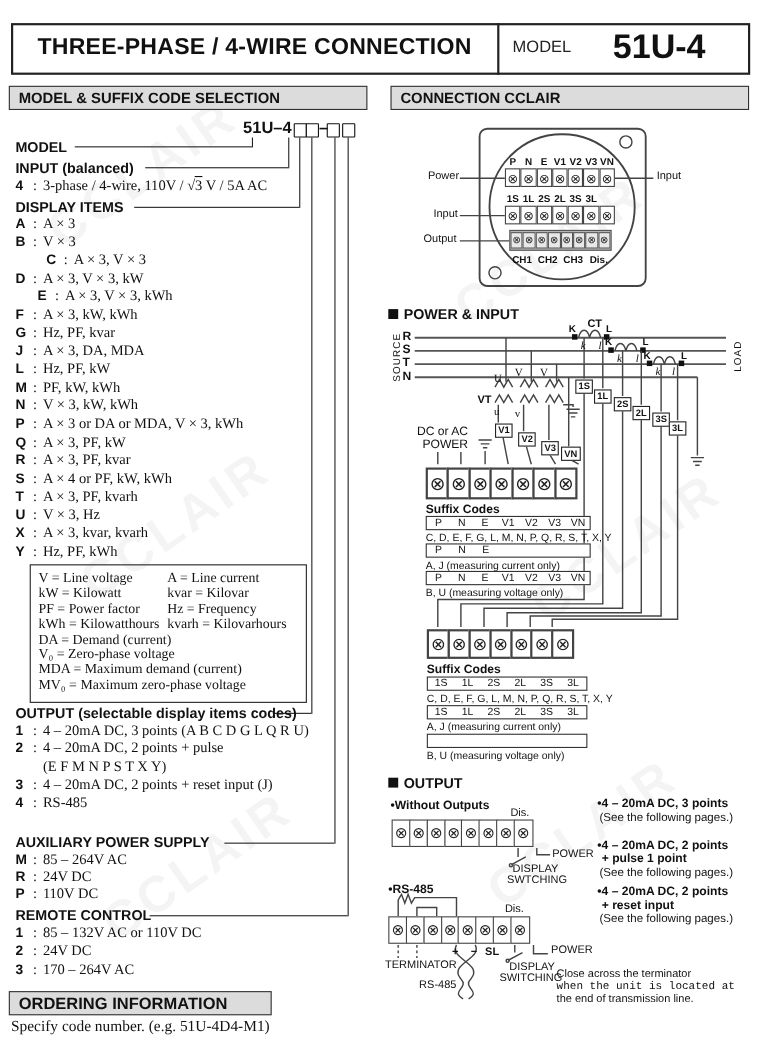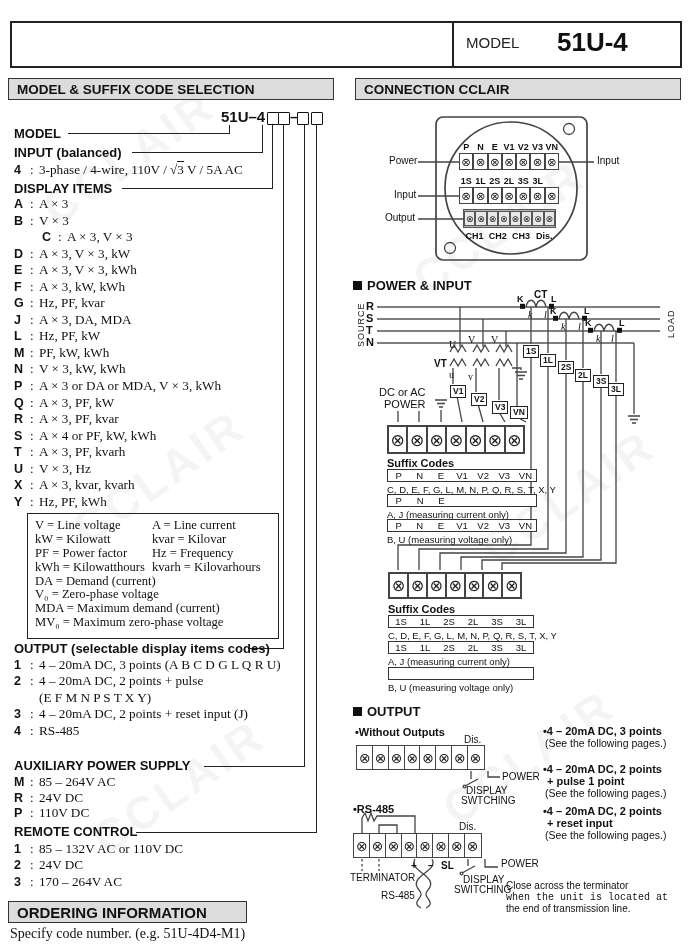--- a/index.html
+++ b/index.html
@@ -80,22 +80,23 @@
 
   <div class="wm" style="left:30px;top:130px;">CCLAIR</div>
   <div class="wm" style="left:400px;top:200px;">CCLAIR</div>
   <div class="wm" style="left:60px;top:450px;">CCLAIR</div>
   <div class="wm" style="left:470px;top:470px;">CCLAIR</div>
   <div class="wm" style="left:80px;top:760px;">CCLAIR</div>
   <div class="wm" style="left:430px;top:730px;">CCLAIR</div>
 
   <div class="ab titlebox"></div>
   <div class="ab tdiv"></div>
+  <div class="ab sans b nw" style="left:34px;top:21px;line-height:43px;font-size:21px;letter-spacing:0.2px;z-index:3;">THREE-PHASE / 4-WIRE CONNECTION</div>
   <div class="ab sans nw" style="left:466px;top:21px;line-height:43px;font-size:15px;color:#222;z-index:3;">MODEL</div>
-  <div class="ab sans b nw" style="left:557px;top:21px;line-height:43px;font-size:26px;z-index:3;">51U-4</div>
+  <div class="ab sans b nw" style="left:557px;top:21px;line-height:43px;font-size:31px;z-index:3;">51U-4</div>
 
   <div class="ab sechdr" style="left:8px;top:78px;width:326px;">MODEL &amp; SUFFIX CODE SELECTION</div>
   <div class="ab sechdr" style="left:355px;top:78px;width:326px;">CONNECTION CCLAIR</div>
 
   <div class="ab sans b nw" style="left:221px;top:108px;font-size:15px;z-index:2;">51U–4</div>
   <span class="codebox" style="left:267px;top:112px;"></span>
   <span class="codebox" style="left:278px;top:112px;"></span>
   <div class="ab sans b" style="left:290px;top:108px;font-size:15px;z-index:2;">–</div>
   <span class="codebox" style="left:297px;top:112px;"></span>
   <span class="codebox" style="left:311px;top:112px;"></span>
@@ -127,21 +128,21 @@
     </div>
       <div class="li" style="height:16.55px;line-height:16.55px;">
       <span class="code">B</span><span class="colon">:</span><span class="desc">V × 3</span>
     </div>
       <div class="li" style="height:16.55px;line-height:16.55px;margin-left:28px;">
       <span class="code">C</span><span class="colon">:</span><span class="desc">A × 3, V × 3</span>
     </div>
       <div class="li" style="height:16.55px;line-height:16.55px;">
       <span class="code">D</span><span class="colon">:</span><span class="desc">A × 3, V × 3, kW</span>
     </div>
-      <div class="li" style="height:16.55px;line-height:16.55px;">
+      <div class="li" style="height:16.55px;line-height:16.55px;margin-left:20px;">
       <span class="code">E</span><span class="colon">:</span><span class="desc">A × 3, V × 3, kWh</span>
     </div>
       <div class="li" style="height:16.55px;line-height:16.55px;">
       <span class="code">F</span><span class="colon">:</span><span class="desc">A × 3, kW, kWh</span>
     </div>
       <div class="li" style="height:16.55px;line-height:16.55px;">
       <span class="code">G</span><span class="colon">:</span><span class="desc">Hz, PF, kvar</span>
     </div>
       <div class="li" style="height:16.55px;line-height:16.55px;">
       <span class="code">J</span><span class="colon">:</span><span class="desc">A × 3, DA, MDA</span>

